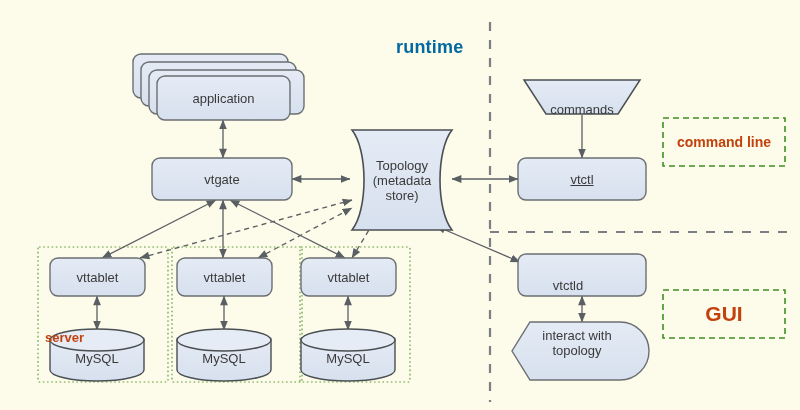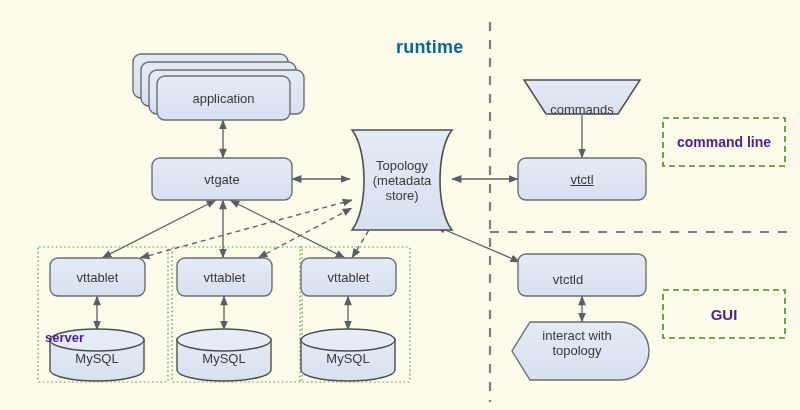--- a/index.html
+++ b/index.html
@@ -31,21 +31,21 @@
     font-size: 13px;
     line-height: 15px;
     pointer-events: none;
     white-space: pre-line;
   }
   .zone-label {
     position: absolute;
     display: flex;
     align-items: center;
     justify-content: center;
-    color: #4c1d95;
+    color: #c2410c;
     font-weight: bold;
   }
   .header-label {
     position: absolute;
     color: #0369a1;
     font-weight: bold;
     font-size: 18px;
     letter-spacing: 0.2px;
   }
   .small-green {
@@ -161,32 +161,32 @@
   <div class="node-label" style="left:152px; top:158px; width:140px; height:42px;border-radius:6px;">vtgate</div>
 
   <div class="node-label" style="left:362px; top:133px; width:80px; height:94px;">Topology
 (metadata
 store)</div>
 
   <div class="node-label" style="left:546px; top:81px; width:72px; height:32px;margin-top:12px;">commands</div>
 
   <div class="node-label" style="left:518px; top:158px; width:128px; height:42px;text-decoration:underline;">vtctl</div>
 
-  <div class="node-label" style="left:518px; top:258px; width:100px; height:42px;border-radius:6px;">vtctld</div>
+  <div class="node-label" style="left:518px; top:264px; width:100px; height:42px;border-radius:6px;">vtctld</div>
 
   <div class="node-label" style="left:524px; top:322px; width:106px; height:42px;">interact with
 topology</div>
 
   <div class="node-label" style="left:50px; top:258px; width:95px; height:38px;">vttablet</div>
   <div class="node-label" style="left:177px; top:258px; width:95px; height:38px;">vttablet</div>
   <div class="node-label" style="left:301px; top:258px; width:95px; height:38px;">vttablet</div>
 
   <div class="node-label" style="left:50px; top:342px; width:94px; height:32px;">MySQL</div>
   <div class="node-label" style="left:177px; top:342px; width:94px; height:32px;">MySQL</div>
   <div class="node-label" style="left:301px; top:342px; width:94px; height:32px;">MySQL</div>
 
   <div class="zone-label small-green" style="left:45px; top:300px; width:60px; height:18px; justify-content:flex-start;">server</div>
 
   <div class="zone-label tag-green" style="left:663px; top:118px; width:122px; height:48px;">command line</div>
 
-  <div class="zone-label tag-green" style="left:663px; top:290px; width:122px; height:48px; font-size:15px;">GUI</div>
+  <div class="zone-label tag-green" style="left:663px; top:290px; width:122px; height:48px; font-size:21px;">GUI</div>
 
 </div>
 
 </body></html>

